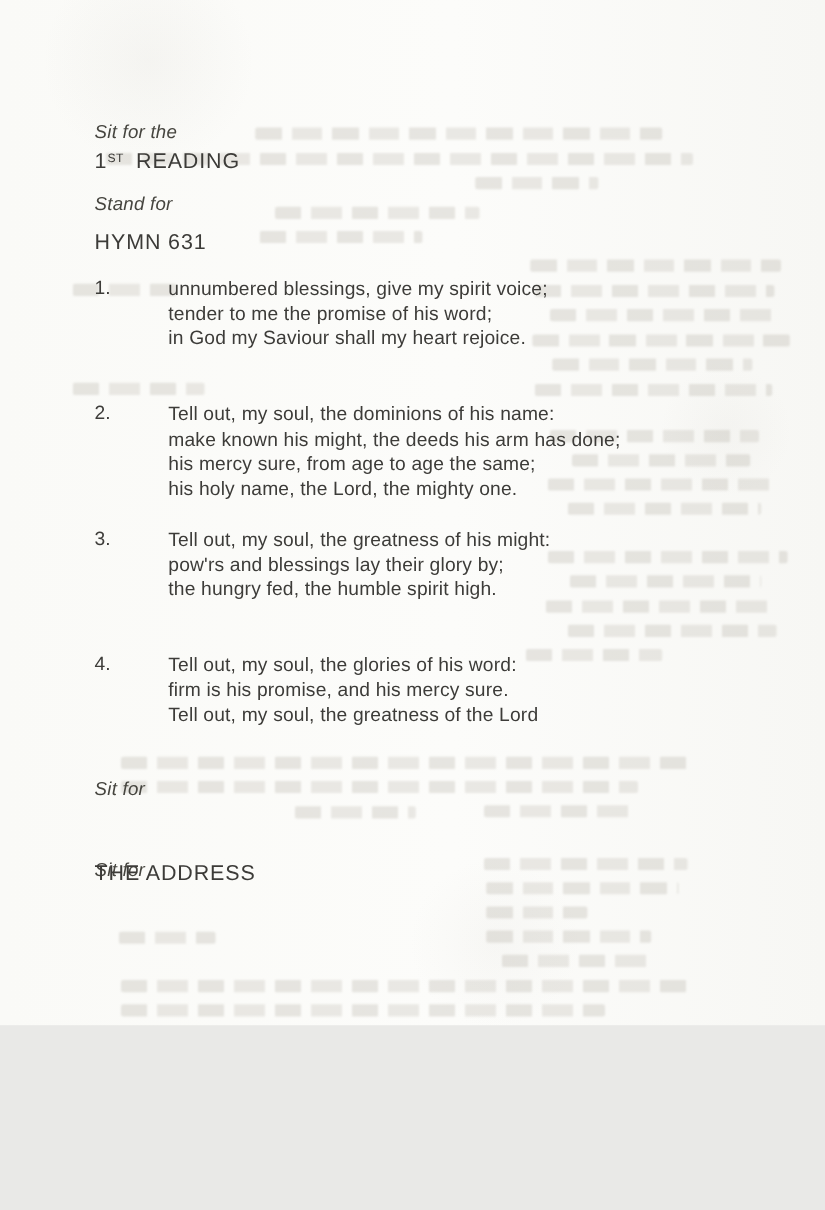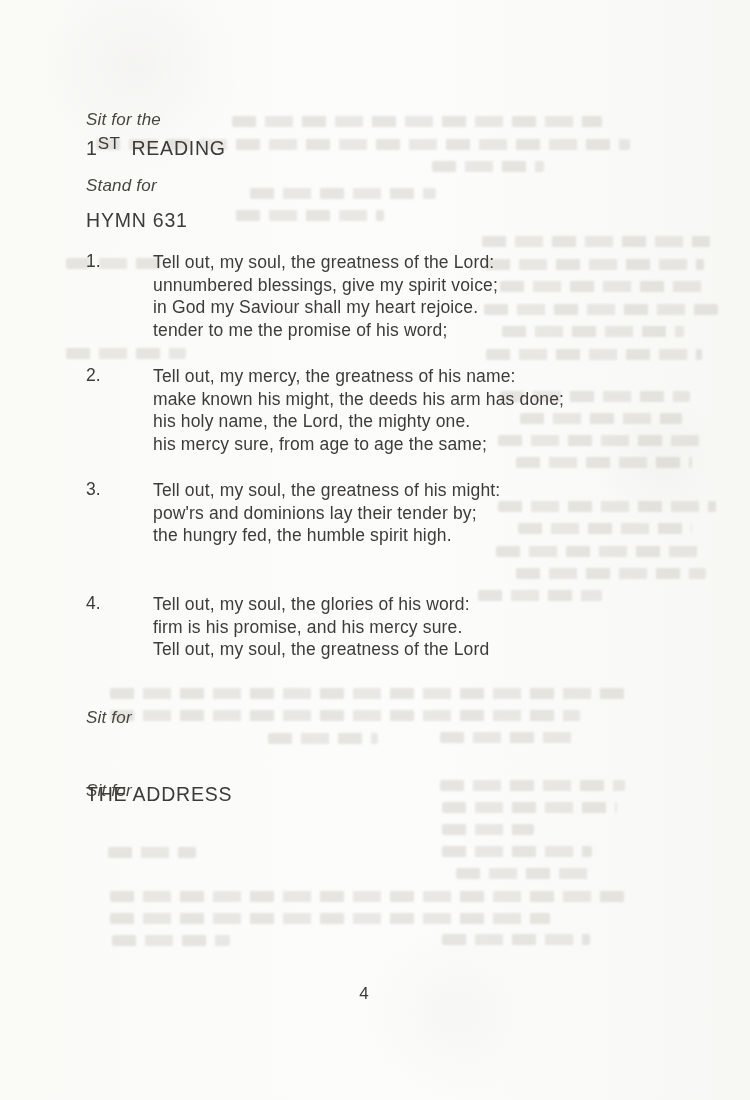--- a/index.html
+++ b/index.html
@@ -3,21 +3,21 @@
 <meta charset="utf-8">
 <style>
   html,body{margin:0;padding:0;}
   body{
     width:750px;height:1100px;
     font-family:"Liberation Sans","DejaVu Sans",sans-serif;
     background:#e9e9e7;
   }
   .page{
     position:relative;
-    width:750px;height:1100px;
+    width:750px;height:932px;
     overflow:hidden;
     background:
       radial-gradient(circle at 18% 6%, rgba(190,186,178,0.10), transparent 9%),
       radial-gradient(circle at 88% 42%, rgba(190,186,178,0.08), transparent 7%),
       radial-gradient(circle at 60% 92%, rgba(190,186,178,0.08), transparent 8%),
       linear-gradient(90deg, #fafaf7 0%, #fcfcfa 55%, #f7f7f4 100%);
     color:#403f3c;
   }
   
   .ghost-line{
@@ -34,21 +34,21 @@
     color:#46453f;
     letter-spacing:.2px;
   }
   .heading{
     position:absolute;left:86px;
     font-size:19.5px;line-height:22px;
     color:#3c3b38;
     letter-spacing:.8px;
   }
   .heading sup{
-    font-size:17px;
+    font-size:11px;
     vertical-align:6px;
     letter-spacing:.5px;
   }
   .heading .gap{display:inline-block;width:11px;}
   .verse{
     position:absolute;left:86px;right:30px;
   }
   .vnum{
     position:absolute;left:0;top:0;
     font-size:17.5px;color:#3d3c39;
@@ -112,42 +112,41 @@
 
   <div class="rubric" style="top:110px">Sit for the</div>
   <div class="heading" style="top:133px"><span>1</span><sup>ST</sup><span class="gap"></span><span>READING</span></div>
 
   <div class="rubric" style="top:176px">Stand for</div>
   <div class="heading" style="top:209px"><span>HYMN 631</span></div>
 
   <div class="verse" style="top:251px">
     <div class="vnum">1.</div>
     <div class="vlines">
-      <div>Tell out, my soul, the greatness of the Lord:</div>
       <div>unnumbered blessings, give my spirit voice;</div>
+      <div>tender to me the promise of his word;</div>
       <div>in God my Saviour shall my heart rejoice.</div>
-      <div>tender to me the promise of his word;</div>
     </div>
   </div>
 
   <div class="verse" style="top:365px">
     <div class="vnum">2.</div>
     <div class="vlines">
-      <div>Tell out, my mercy, the greatness of his name:</div>
+      <div>Tell out, my soul, the dominions of his name:</div>
       <div>make known his might, the deeds his arm has done;</div>
+      <div>his mercy sure, from age to age the same;</div>
       <div>his holy name, the Lord, the mighty one.</div>
-      <div>his mercy sure, from age to age the same;</div>
     </div>
   </div>
 
   <div class="verse" style="top:479px">
     <div class="vnum">3.</div>
     <div class="vlines">
       <div>Tell out, my soul, the greatness of his might:</div>
-      <div>pow'rs and dominions lay their tender by;</div>
+      <div>pow'rs and blessings lay their glory by;</div>
       <div>the hungry fed, the humble spirit high.</div>
     </div>
   </div>
 
   <div class="verse" style="top:593px">
     <div class="vnum">4.</div>
     <div class="vlines">
       <div>Tell out, my soul, the glories of his word:</div>
       <div>firm is his promise, and his mercy sure.</div>
       <div>Tell out, my soul, the greatness of the Lord</div>

